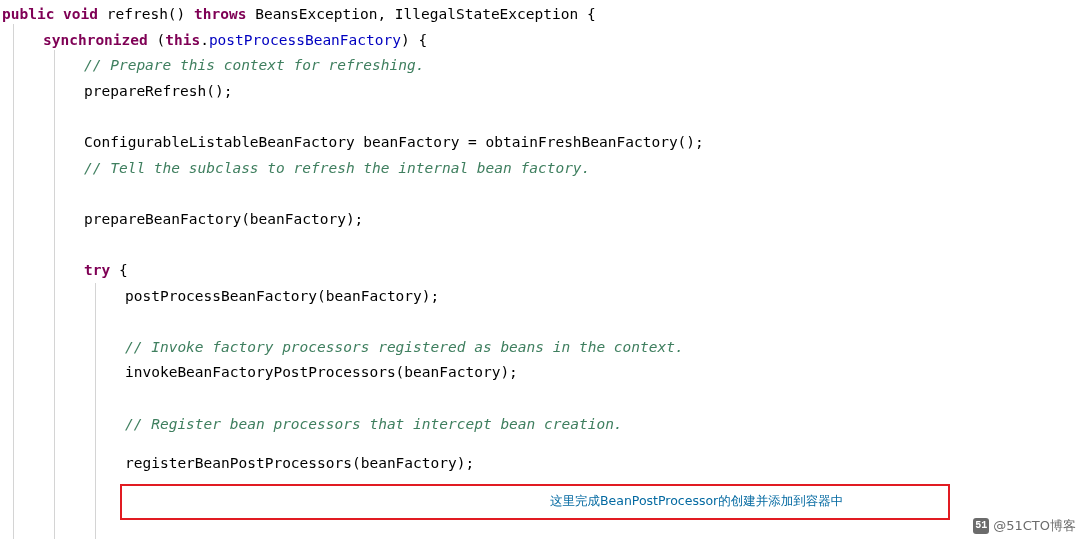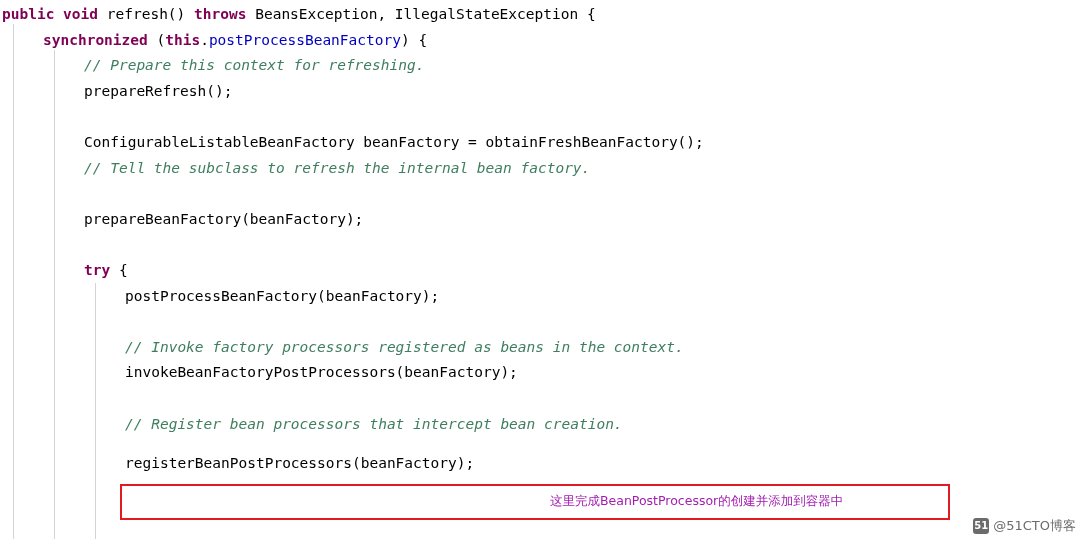--- a/index.html
+++ b/index.html
@@ -62,21 +62,21 @@
     pointer-events: none;
   }
 
   
   .annotation {
     position: absolute;
     left: 550px;
     top: 493px;
     font-family: "DejaVu Sans", sans-serif;
     font-size: 12.5px;
-    color: #a21caf;
+    color: #0369a1;
     white-space: nowrap;
   }
 
   
   .watermark {
     position: absolute;
     right: 8px;
     bottom: 8px;
     display: flex;
     align-items: center;
@@ -89,20 +89,21 @@
     display: inline-block;
     width: 16px;
     height: 16px;
     border-radius: 3px;
     background: #6b6b6b;
     color: #ffffff;
     font-size: 10px;
     line-height: 16px;
     text-align: center;
     font-weight: bold;
+    font-family: Liberation Mono, monospace;
   }
 </style>
 </head>
 <body>
 
 <div class="code-area">
 
   <div class="guide g1"></div>
   <div class="guide g2"></div>
   <div class="guide g3"></div>

